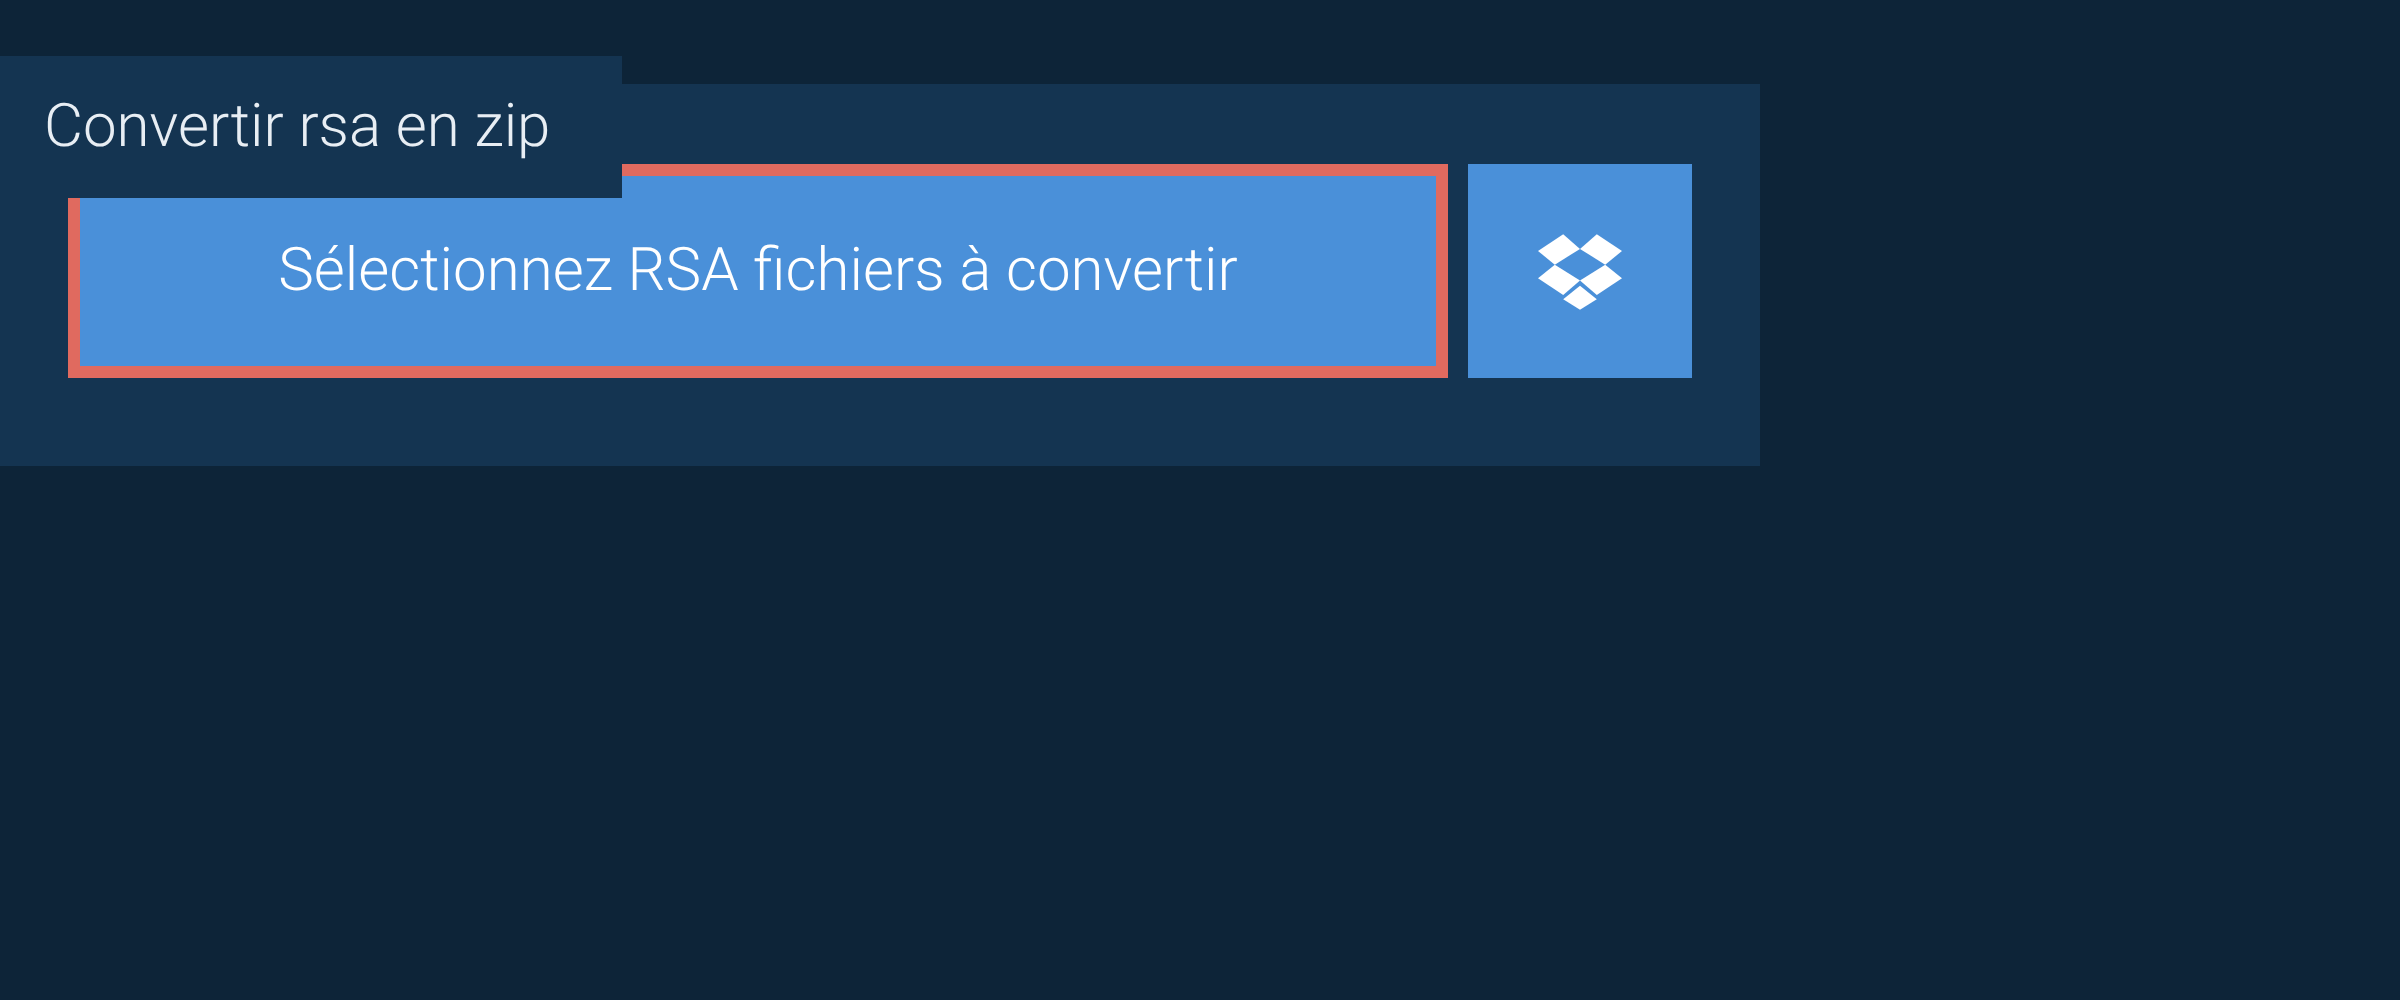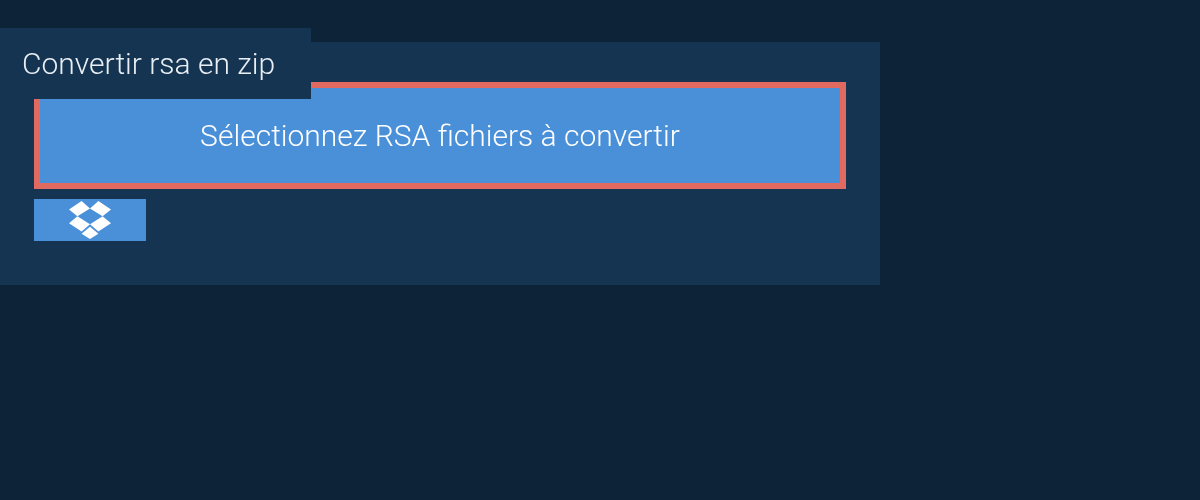--- a/index.html
+++ b/index.html
@@ -30,21 +30,20 @@
       color: #e8eef4;
       font-size: 30px;
       font-weight: 300;
       margin-top: 28px;
     }
     .panel-body {
       padding: 40px 34px 44px 34px;
       display: flex;
       align-items: stretch;
       gap: 10px;
-      flex-direction: column;
     }
     .select-button {
       flex: 1;
       background-color: #4a90d9;
       border: 6px solid #e06a5f;
       color: #ffffff;
       font-size: 30px;
       font-weight: 300;
       padding: 30px 20px;
       text-align: center;

